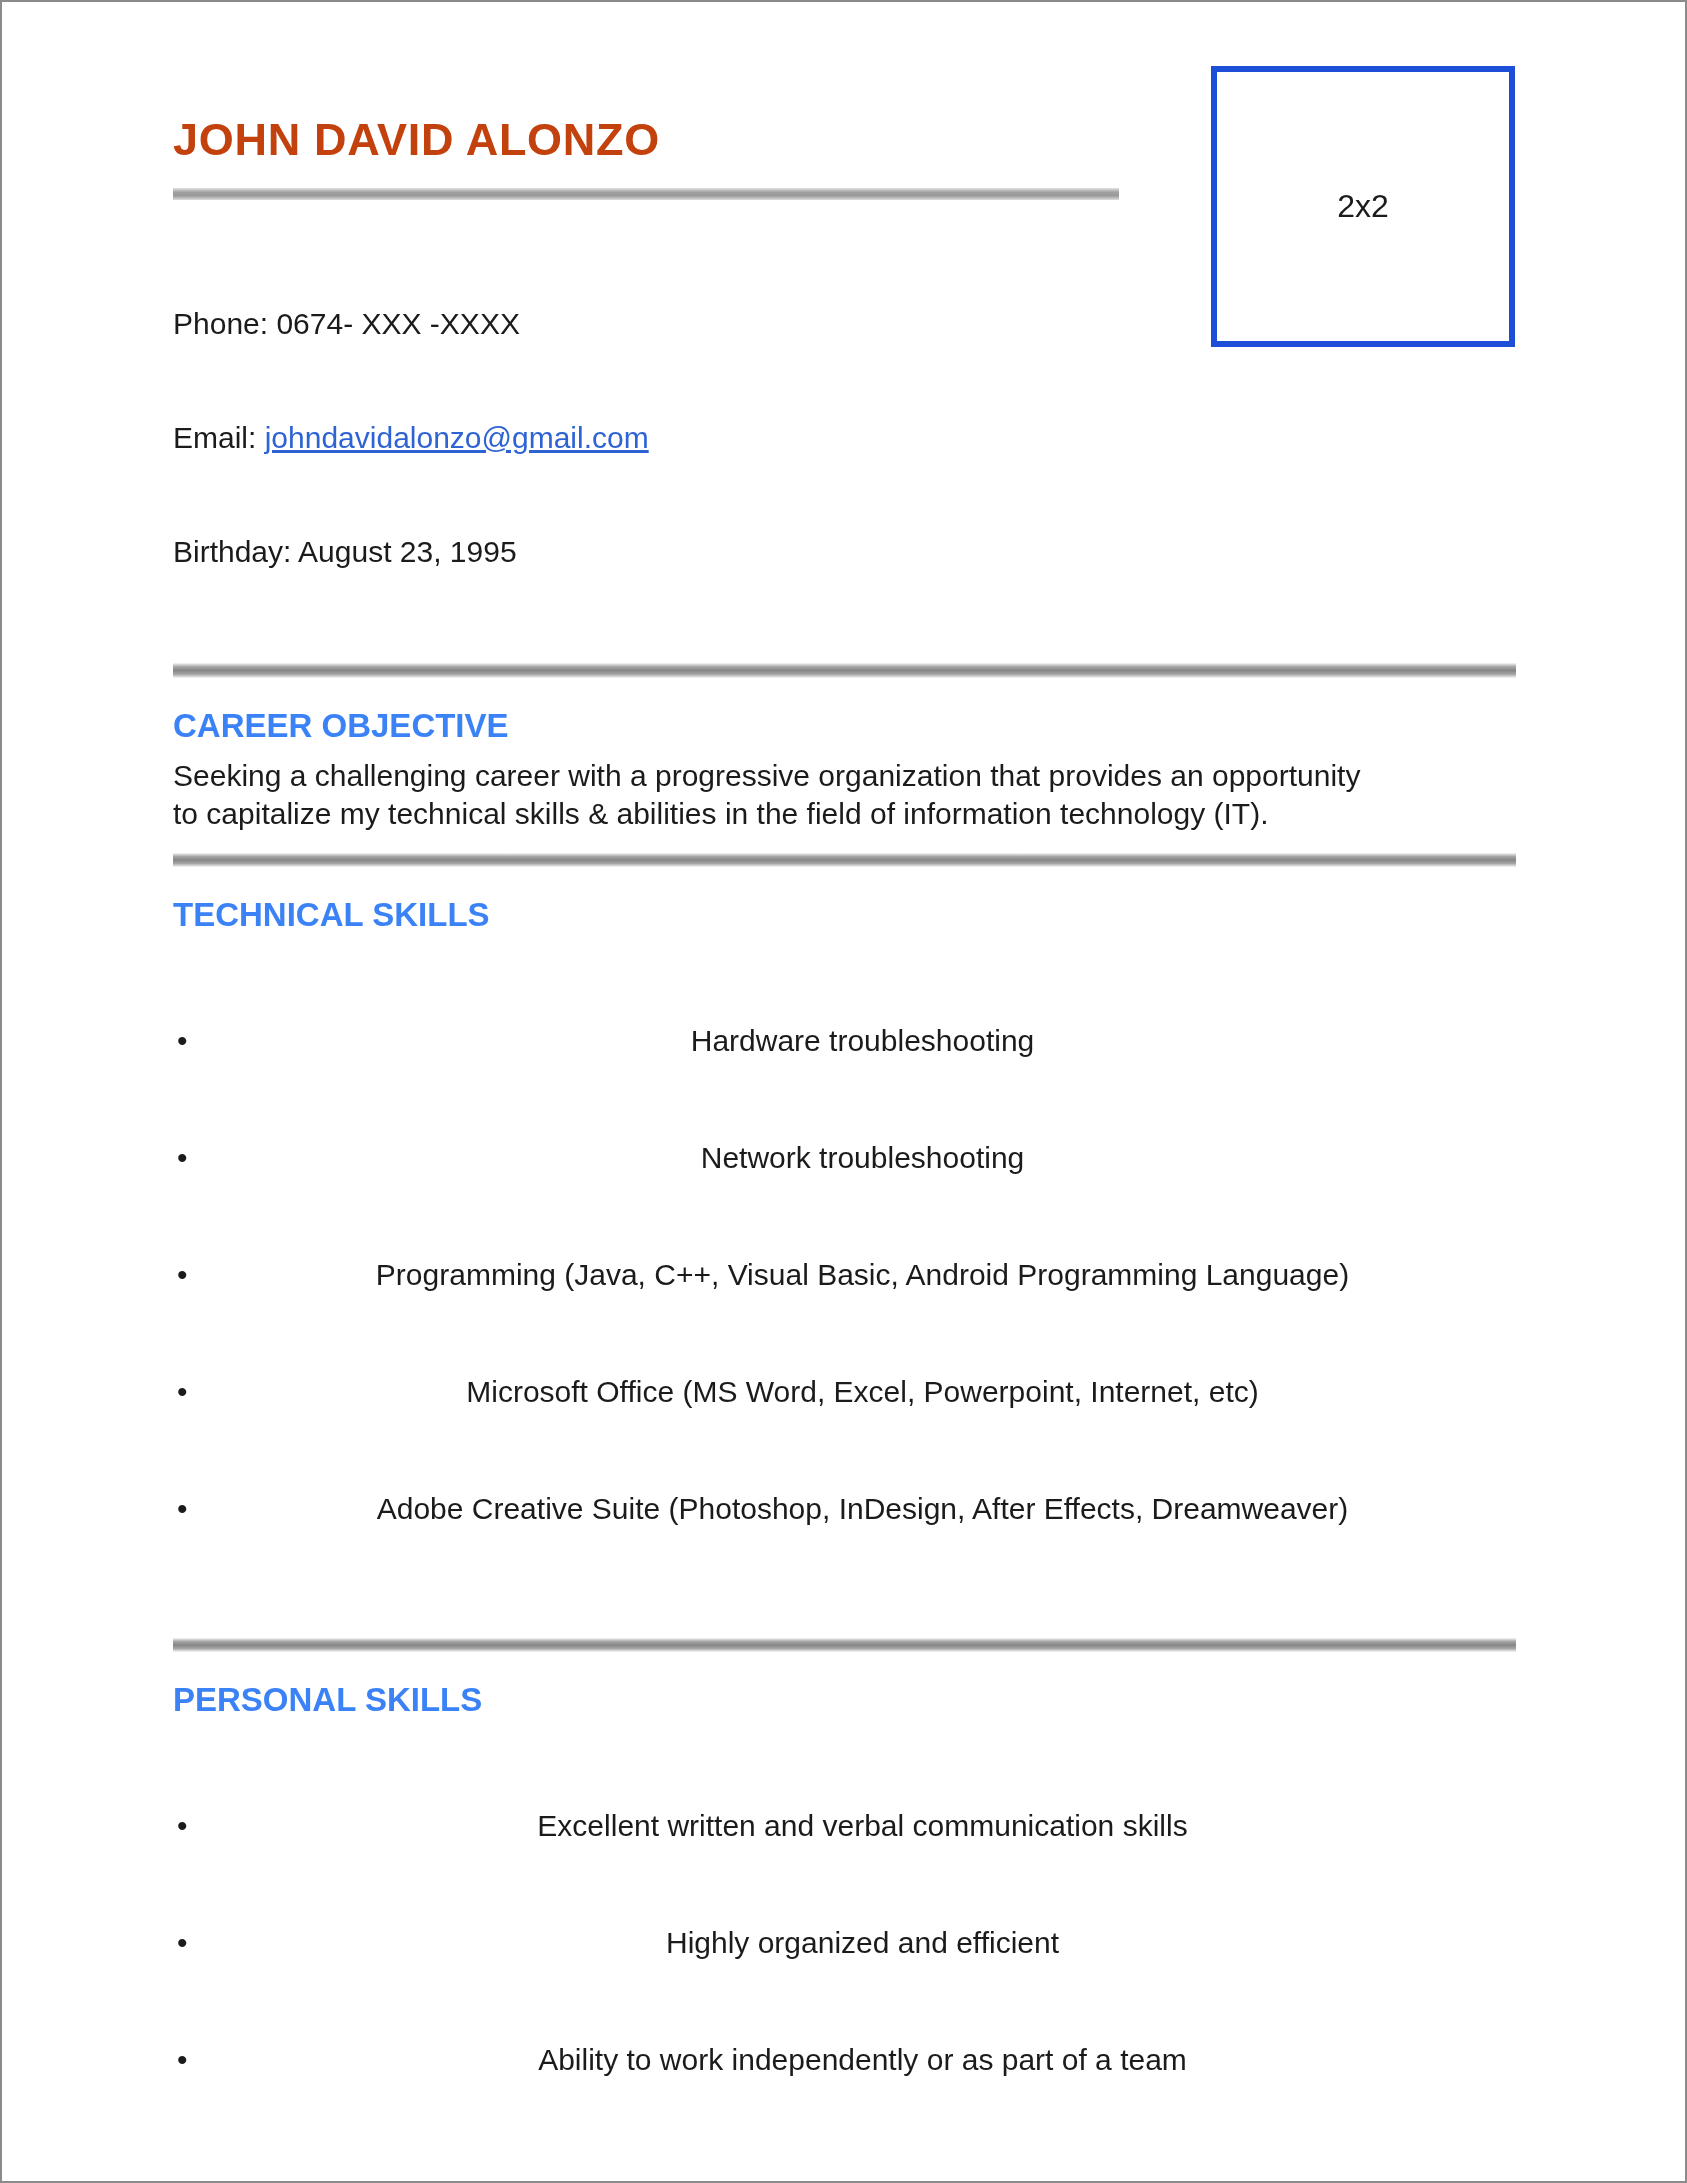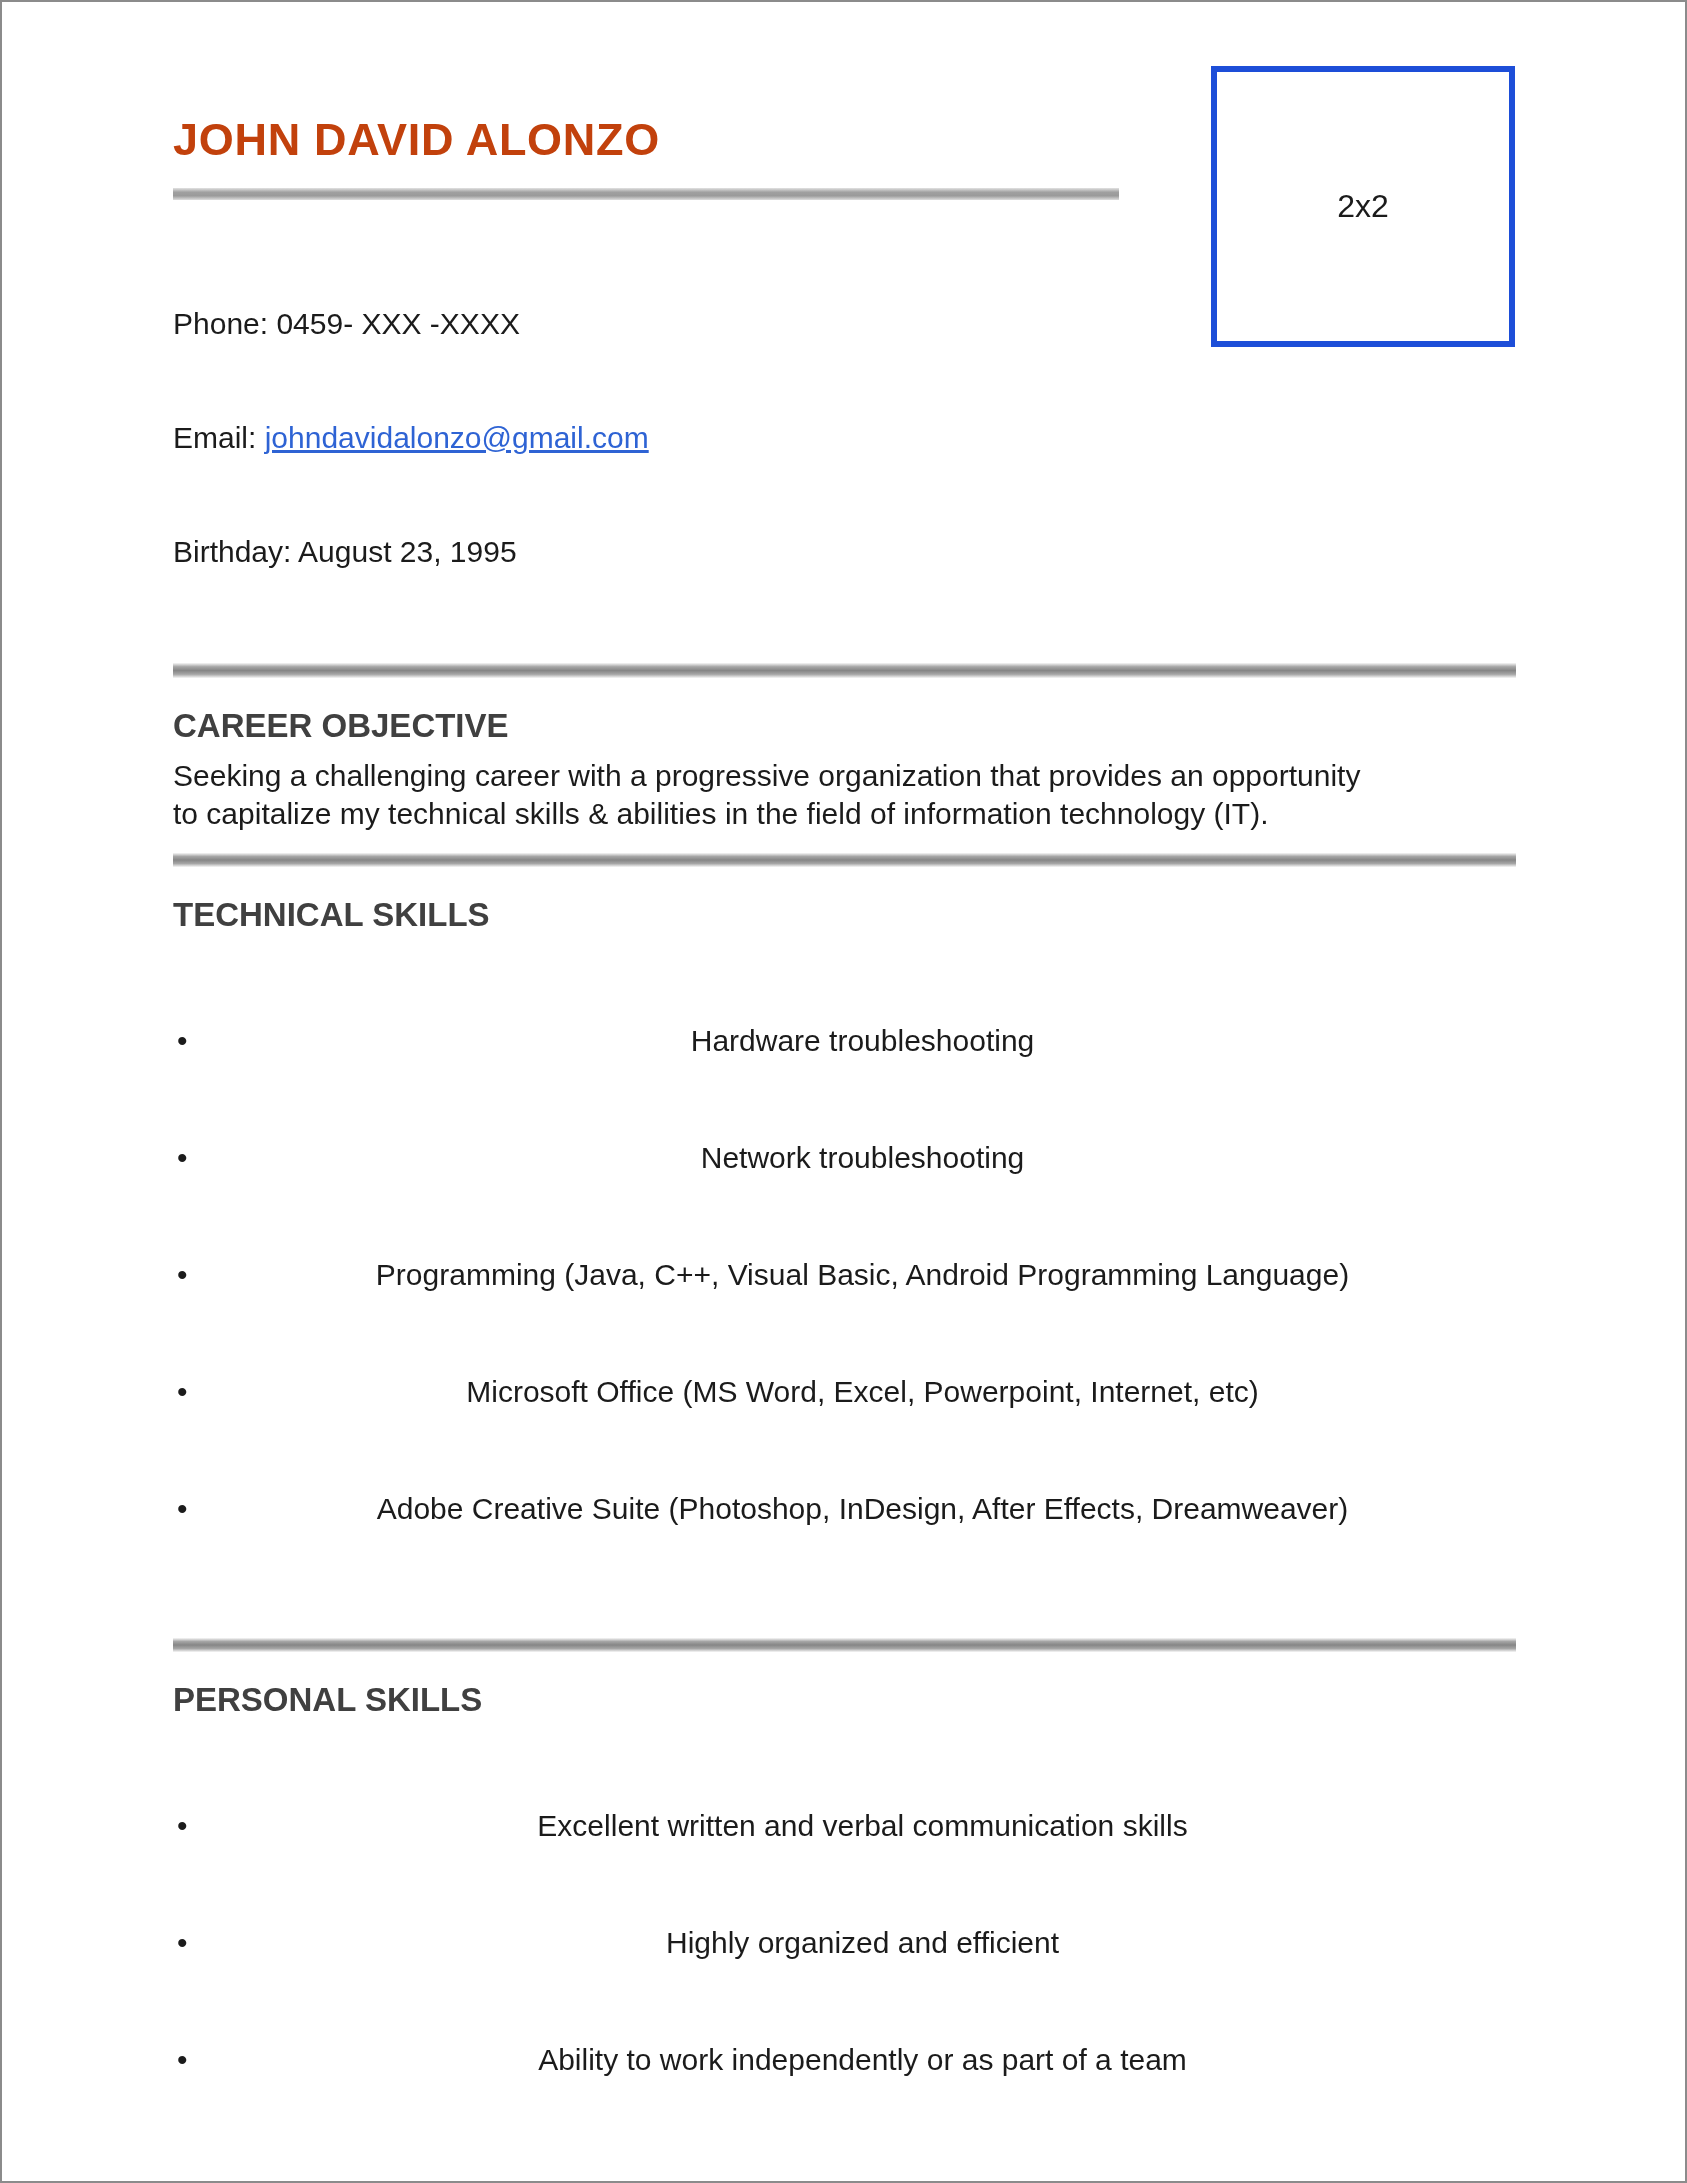--- a/index.html
+++ b/index.html
@@ -52,21 +52,21 @@
     background: linear-gradient(180deg, #f7f7f7 0%, #a5a5a5 25%, #868686 50%, #a5a5a5 75%, #f7f7f7 100%);
   }
   .d1 { margin-top: 16px; }
   .d2 { margin-top: 20px; }
   .d3 { margin-top: 32px; }
   h2.sec-heading {
     margin: 30px 0 0 0;
     font-size: 33px;
     line-height: 36px;
     font-weight: bold;
-    color: #404040;
+    color: #3b82f6;
   }
   .para {
     margin: 13px 0 0 0;
     font-size: 30px;
     line-height: 38px;
     white-space: pre;
   }
   ul.blist {
     margin: 9.3px 0 0 0;
     padding: 0;
@@ -110,21 +110,21 @@
   <div class="photo-box">
     <span>2x2</span>
   </div>
 
   <div class="content">
 
     <h1 class="name">JOHN DAVID ALONZO</h1>
     <div class="name-rule"></div>
 
     <div class="contact">
-      <p class="row"><span>Phone:</span> <span>0459- XXX -XXXX</span></p>
+      <p class="row"><span>Phone:</span> <span>0674- XXX -XXXX</span></p>
       <p class="row"><span>Email:</span> <a class="email-link">johndavidalonzo@gmail.com</a></p>
       <p class="row"><span>Birthday:</span> <span>August 23, 1995</span></p>
     </div>
 
     <section>
       <div class="divider d1"></div>
       <h2 class="sec-heading">CAREER OBJECTIVE</h2>
       <p class="para">Seeking a challenging career with a progressive organization that provides an opportunity
 to capitalize my technical skills &amp; abilities in the field of information technology (IT).</p>
     </section>

